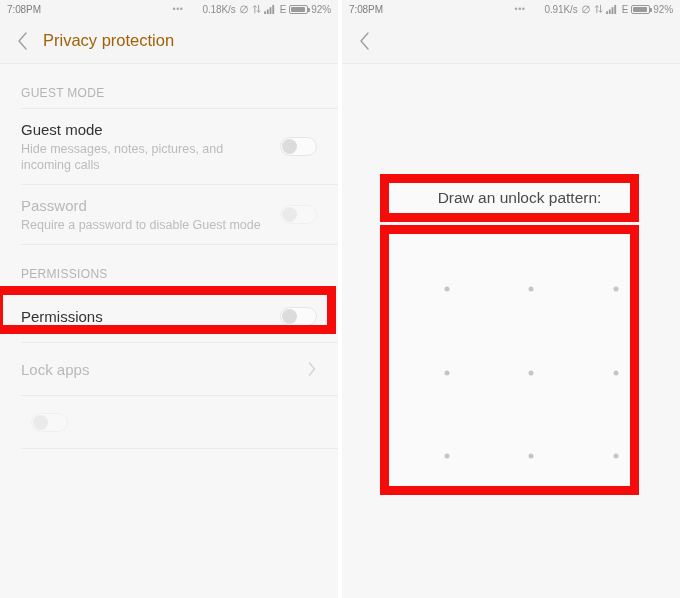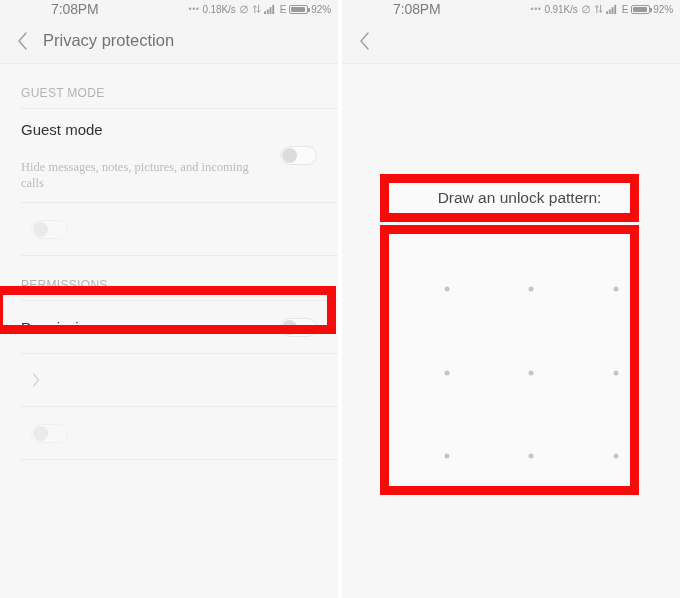--- a/index.html
+++ b/index.html
@@ -26,30 +26,30 @@
   .statusbar {
     height: 18px;
     background: #f5f5f5;
     display: flex;
     align-items: center;
     padding: 0 7px;
     font-size: 10.5px;
     color: #8a8a8a;
     letter-spacing: -0.1px;
   }
-  .sb-time { flex: 0 0 auto; color: #7d7d7d; font-size: 14px; margin-left: 44px; }
+  .sb-time { flex: 0 0 auto; color: #7d7d7d; font-size: 10px; }
   .sb-right {
     margin-left: auto;
     display: flex;
     align-items: center;
     gap: 3px;
     color: #9a9a9a;
   }
   .sb-dots { font-size: 9px; letter-spacing: 0.5px; color: #a8a8a8; }
-  .sb-speed { font-size: 10px; color: #8d8d8d; }
+  .sb-speed { font-size: 10px; color: #8d8d8d; margin-left: 16px; }
   .sb-ico { display: inline-flex; align-items: center; }
   .sb-ico svg { display: block; }
   .sb-batt {
     width: 19px; height: 9px;
     border: 1px solid #9a9a9a;
     border-radius: 2px;
     position: relative;
     padding: 1px;
   }
   .sb-batt::after {
@@ -80,21 +80,21 @@
   }
   .back-chevron {
     width: 18px; height: 18px;
     flex: 0 0 auto;
     display: flex; align-items: center; justify-content: center;
     margin-right: 12px;
   }
   .back-chevron svg { display: block; }
   .appbar-title {
     font-size: 16.5px;
-    color: #737373;
+    color: #a16207;
     font-weight: 400;
   }
 
   
   .list { background: #f7f7f7; }
   .section-label {
     font-size: 12px;
     color: #b4b4b4;
     padding: 22px 0 8px 21px;
     letter-spacing: 0.3px;
@@ -116,23 +116,22 @@
   .row-title {
     font-size: 15px;
     color: #333333;
     line-height: 19px;
   }
   .row-title.dim { color: #b9b9b9; }
   .row-sub {
     font-size: 12.5px;
     color: #bcbcbc;
     line-height: 16px;
-    margin-top: 20px;
+    margin-top: 2px;
     max-width: 245px;
-    font-family: Liberation Serif, serif;
   }
 
   
   .toggle {
     flex: 0 0 auto;
     width: 37px; height: 19px;
     border-radius: 10px;
     background: #fbfbfb;
     border: 1px solid #e6e6e6;
     position: relative;
@@ -267,40 +266,47 @@
           <div class="row-title">Guest mode</div>
           <div class="row-sub">Hide messages, notes, pictures, and incoming calls</div>
         </div>
         <div class="toggle">
             <i></i>
           </div>
       </div>
       <div class="divider"></div>
 
       <div class="row">
+        <div class="row-text">
+          <div class="row-title dim">Password</div>
+          <div class="row-sub">Require a password to disable Guest mode</div>
+        </div>
         <div class="toggle faint">
             <i></i>
           </div>
       </div>
       <div class="divider"></div>
 
       <div class="section-label">PERMISSIONS</div>
       <div class="divider"></div>
 
       <div class="row">
         <div class="row-text">
           <div class="row-title">Permissions</div>
         </div>
         <div class="toggle">
             <i></i>
           </div>
       </div>
       <div class="divider"></div>
 
       <div class="row">
+        <div class="row-text">
+          <div class="row-title dim">Lock apps</div>
+        </div>
         <div class="chevron-right">
           <svg width="8" height="14" viewBox="0 0 8 14">
               <path d="M1.5 1 L6.5 7 L1.5 13" fill="none" stroke="#d2d2d2" stroke-width="1.3" stroke-linecap="round" stroke-linejoin="round"></path>
             </svg>
         </div>
       </div>
       <div class="divider"></div>
 
       <div class="row">
         <div class="toggle faint">

